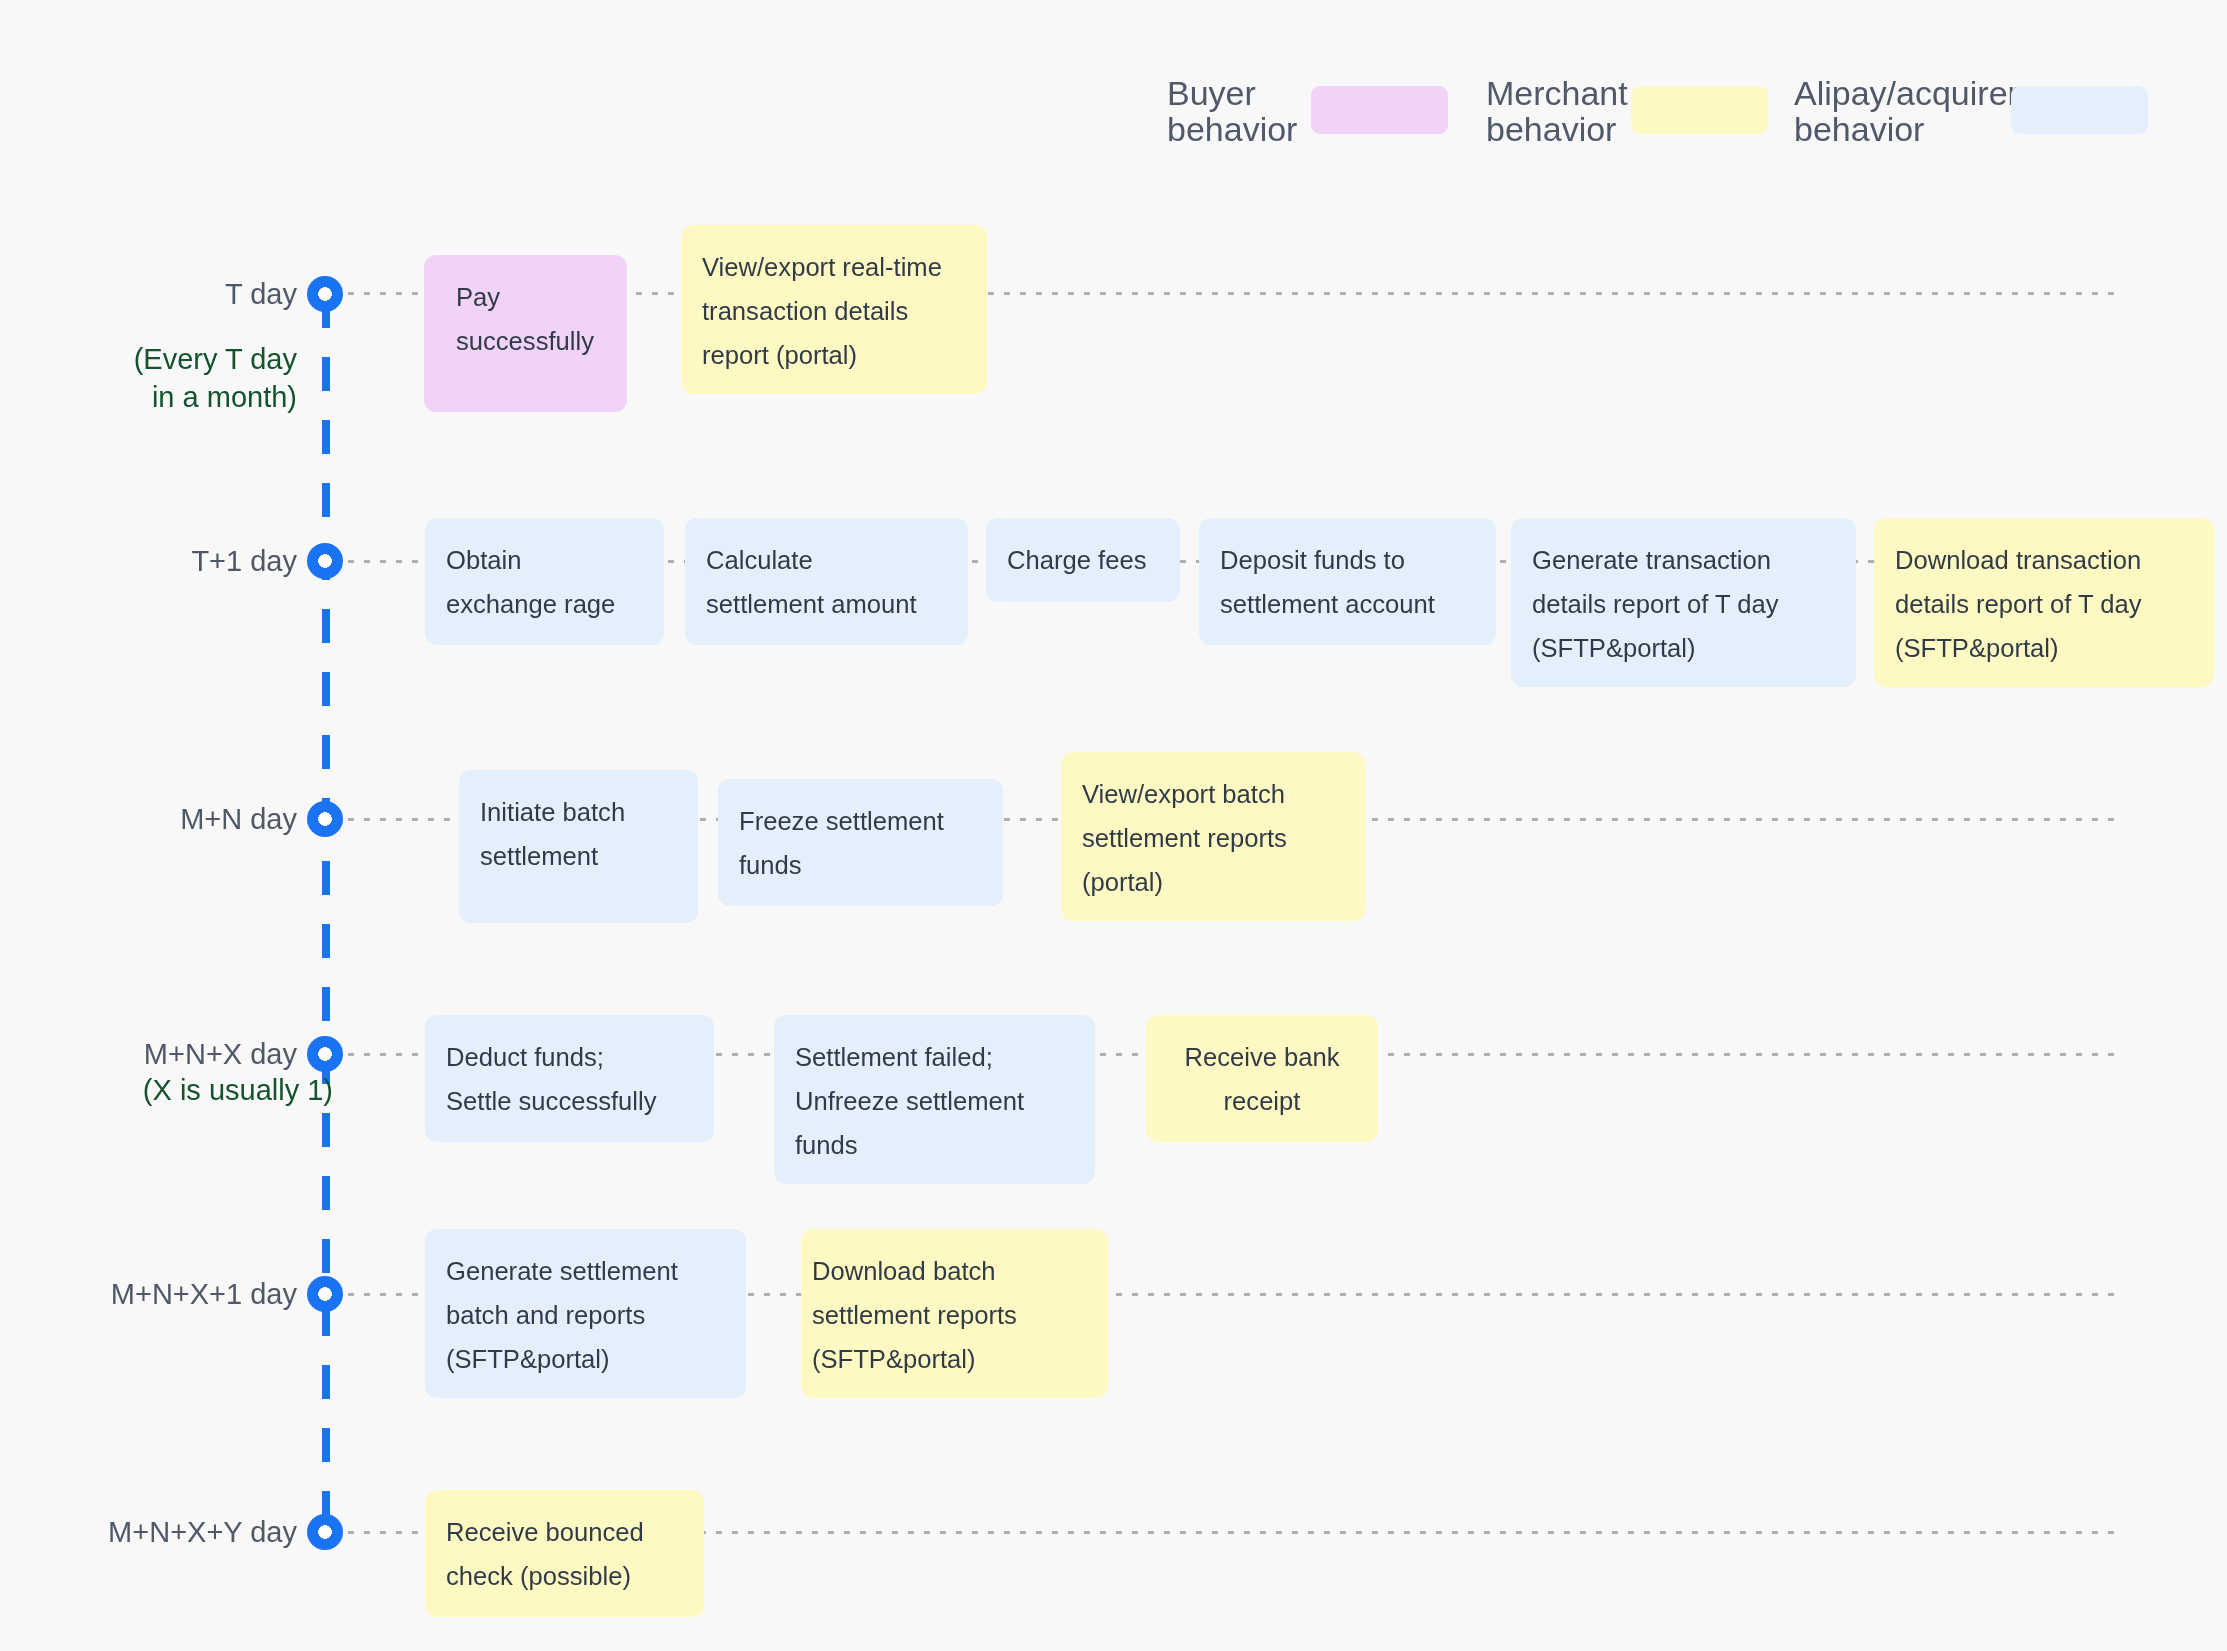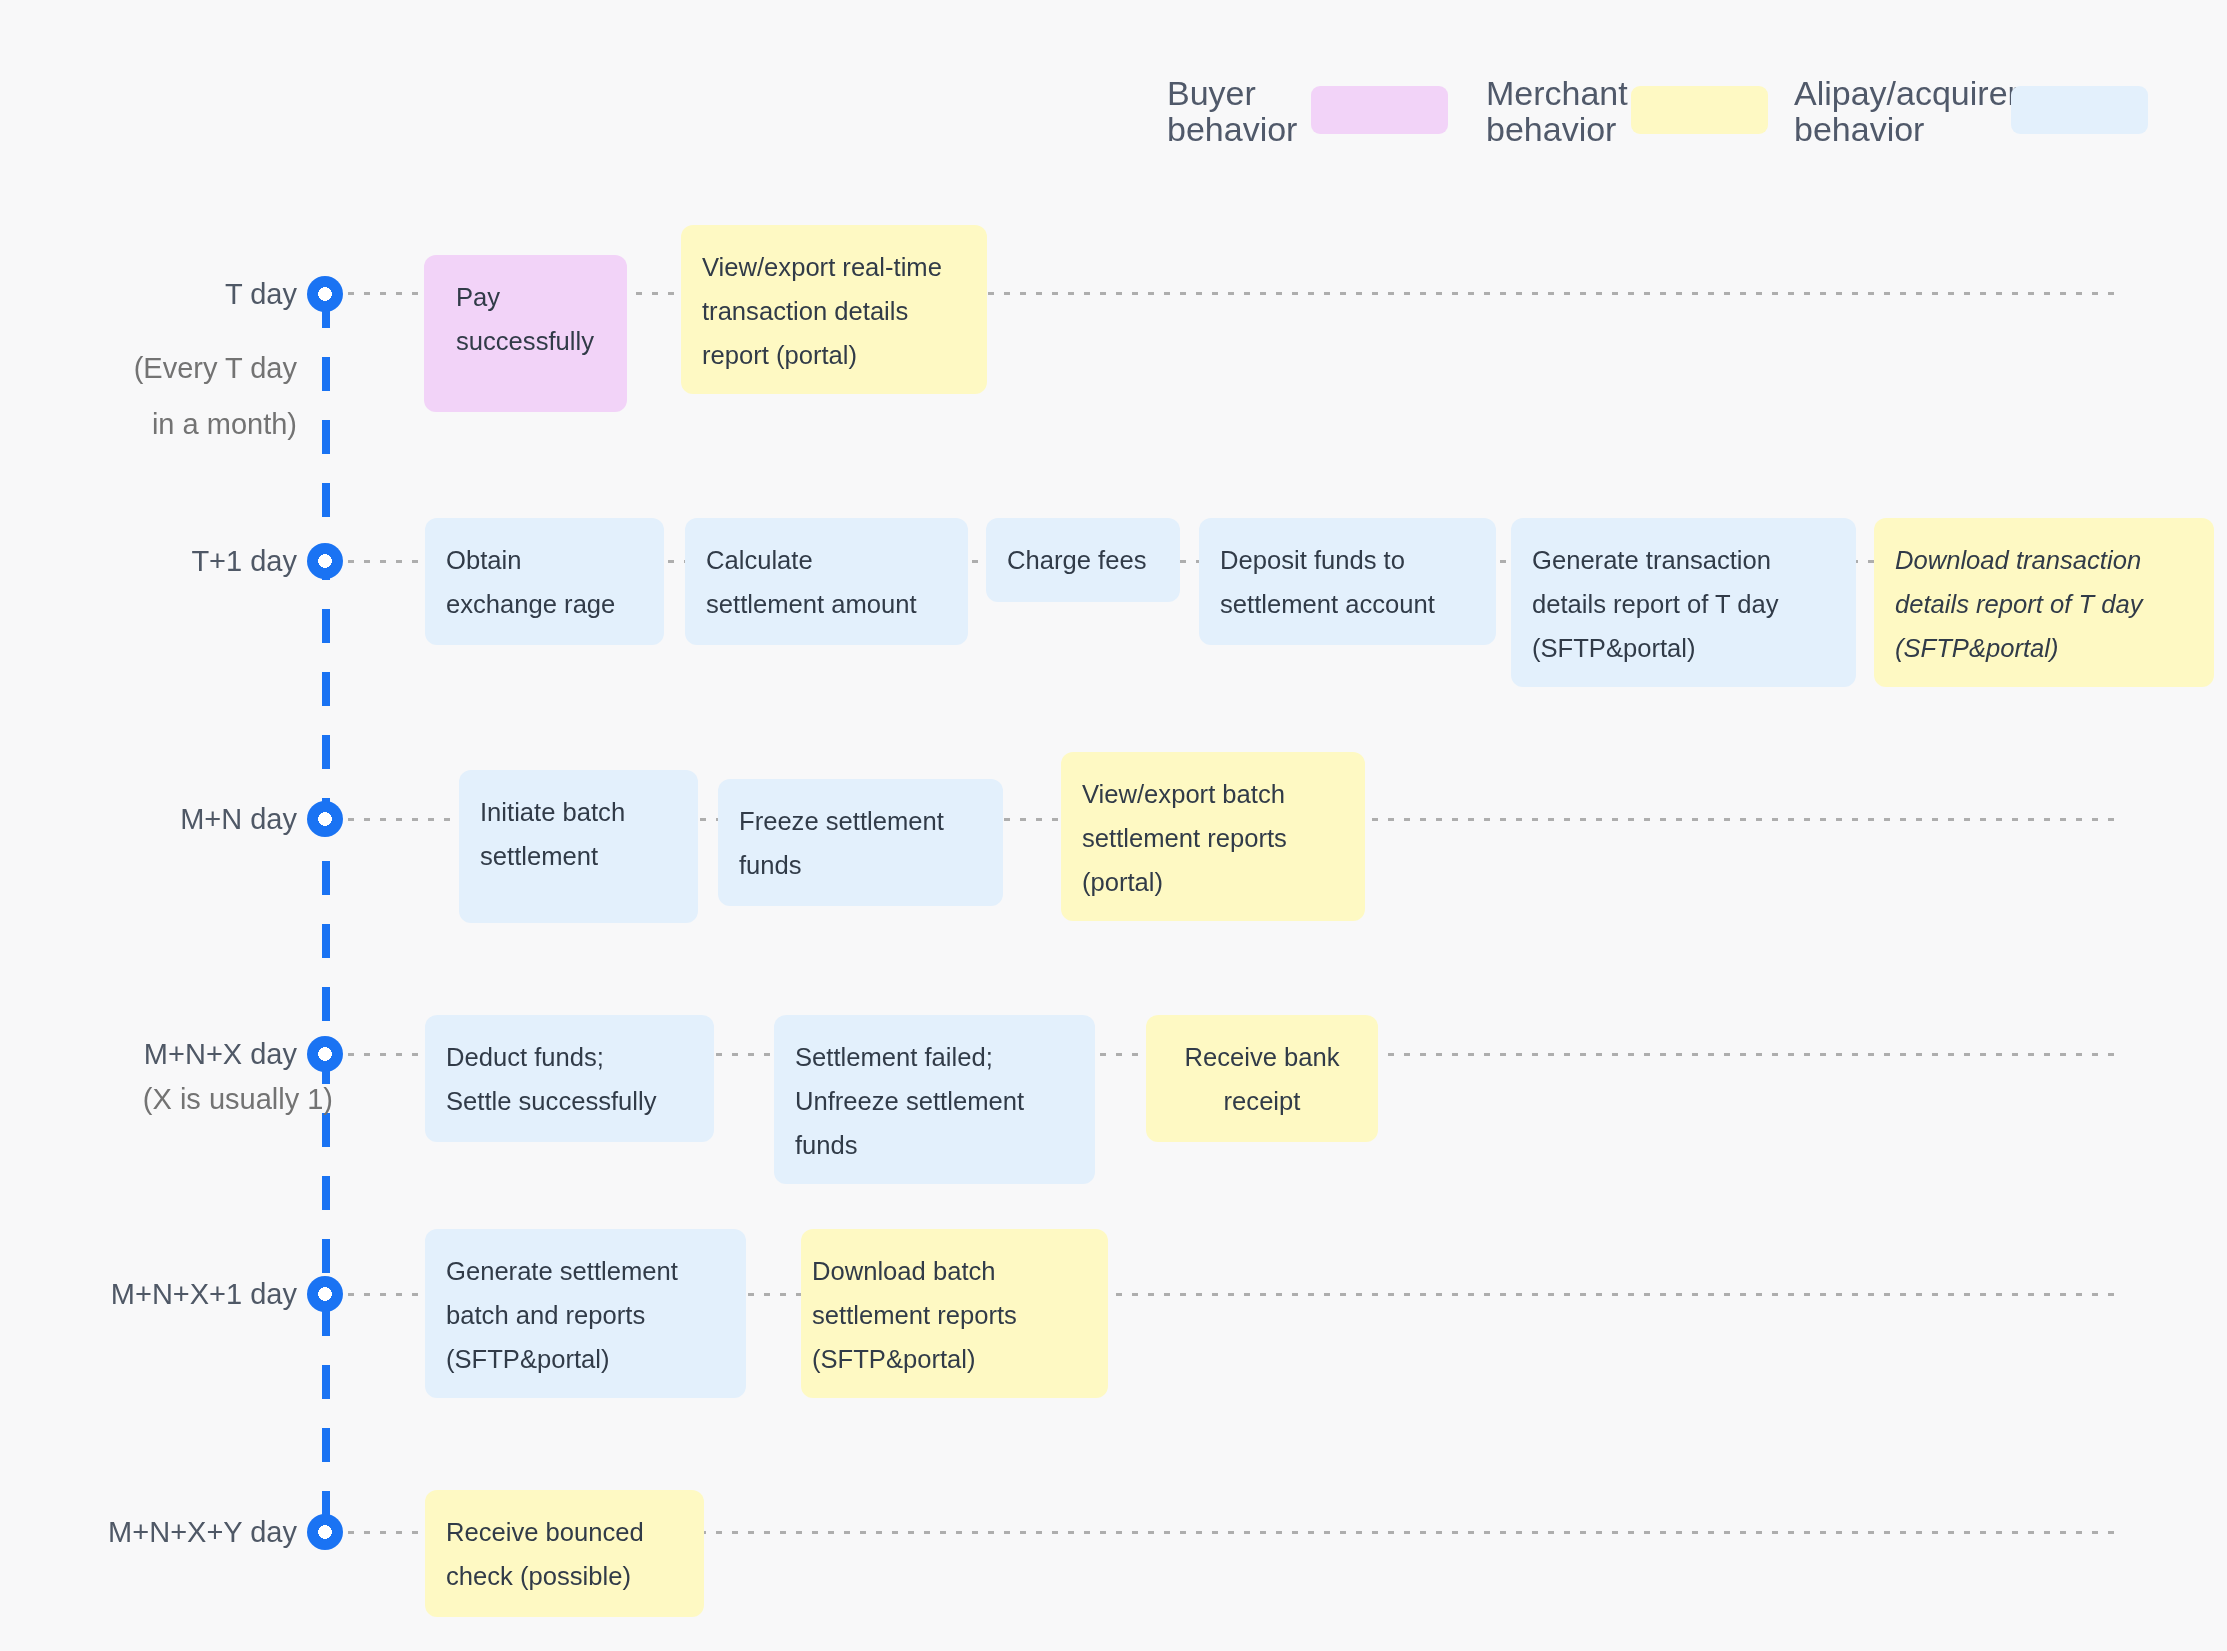--- a/index.html
+++ b/index.html
@@ -24,37 +24,37 @@
     background:repeating-linear-gradient(90deg,#aeaeae 0 6px,transparent 6px 16px);}
   .g1{top:292px;} .g2{top:560px;} .g3{top:818px;} .g4{top:1053px;} .g5{top:1293px;} .g6{top:1531px;}
 
   .dot{position:absolute;left:307px;width:36px;height:36px;border-radius:50%;
     background:radial-gradient(circle at 50% 50%, #ffffff 0 6.8px, #1a73f3 6.8px);}
   .d1{top:276px;} .d2{top:543px;} .d3{top:801px;} .d4{top:1036px;} .d5{top:1276px;} .d6{top:1514px;}
 
   
   .rowlabel{position:absolute;left:0;width:297px;text-align:right;font-size:29px;line-height:42px;color:#4f5866;}
   .rl1{top:273px;} .rl2{top:540px;} .rl3{top:798px;} .rl4{top:1033px;} .rl5{top:1273px;} .rl6{top:1511px;}
-  .sublabel{position:absolute;left:0;width:297px;text-align:right;font-size:29px;line-height:56px;color:#737373;white-space:pre-line;}
+  .sublabel{position:absolute;left:0;width:297px;text-align:right;font-size:29px;line-height:38px;color:#14532d;white-space:pre-line;}
   .sl1{top:340px;} .sl4{top:1071px;padding-left:36px;}
 
   
   .box{position:absolute;border-radius:12px;box-sizing:border-box;padding:19.6px 21px;
     font-size:25.6px;line-height:44px;color:#313b48;white-space:pre-line;}
   .center{text-align:center;}
 
   .r1b1{left:424px;top:255px;width:203px;height:157px;padding-left:32px;}
   .r1b2{left:681px;top:225px;width:306px;height:169px;}
 
   .r2b1{left:425px;top:518px;width:239px;height:127px;}
   .r2b2{left:685px;top:518px;width:283px;height:127px;}
   .r2b3{left:986px;top:518px;width:194px;height:84px;}
   .r2b4{left:1199px;top:518px;width:297px;height:127px;}
   .r2b5{left:1511px;top:518px;width:345px;height:169px;}
-  .r2b6{left:1874px;top:518px;width:340px;height:169px;font-style:italic;}
+  .r2b6{left:1874px;top:518px;width:340px;height:169px;}
 
   .r3b1{left:425px;top:770px;width:239px;height:153px;margin-left:34px;}
   .r3b2{left:718px;top:779px;width:285px;height:127px;}
   .r3b3{left:1061px;top:752px;width:304px;height:169px;}
 
   .r4b1{left:425px;top:1015px;width:289px;height:127px;}
   .r4b2{left:774px;top:1015px;width:321px;height:169px;}
   .r4b3{left:1146px;top:1015px;width:232px;height:127px;}
 
   .r5b1{left:425px;top:1229px;width:321px;height:169px;}

